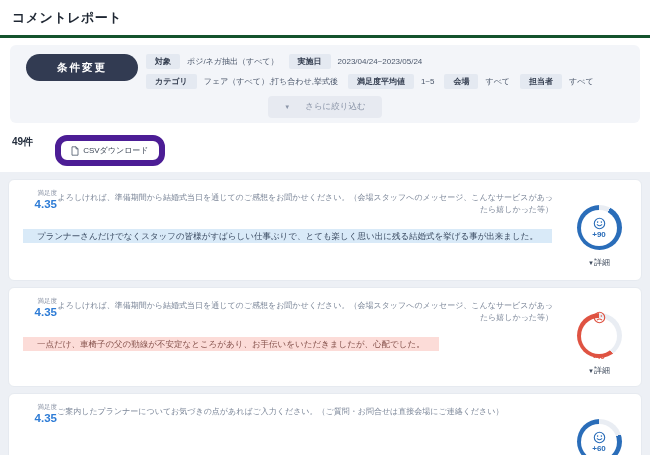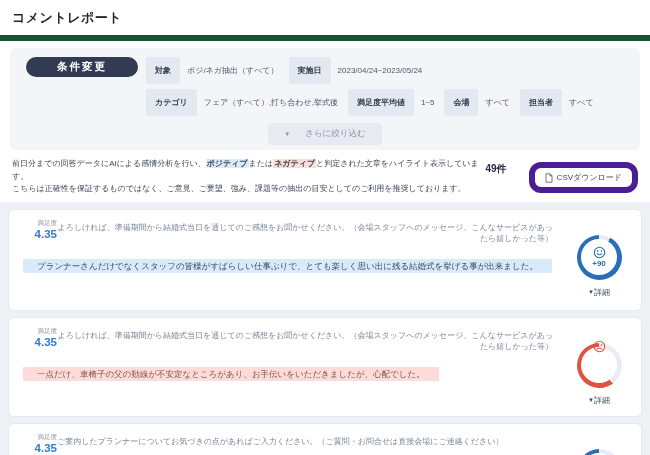--- a/index.html
+++ b/index.html
@@ -1,34 +1,34 @@
 <!DOCTYPE html>
 <html><head>
 <meta charset="utf-8">
 <style>
   * { margin:0; padding:0; box-sizing:border-box; }
   html,body { width:650px; height:455px; overflow:hidden; background:#ffffff;
     font-family:"Liberation Sans","DejaVu Sans",sans-serif; color:#2b3648; }
 
-  .header-top { padding:9px 12px 8px 12px; border-bottom:6px solid #14532d; }
+  .header-top { padding:9px 12px 8px 12px; border-bottom:3px solid #14532d; }
   .page-title { font-size:13px; font-weight:bold; color:#1f2733; letter-spacing:.5px; }
 
   
   .filter-panel { margin:7px 10px 0 10px; background:#f3f5f9; border-radius:6px;
     padding:7px 10px 5px 10px; }
   .filter-main { display:flex; align-items:flex-start; }
-  .change-btn { flex:0 0 auto; margin:2px 8px 0 6px; width:112px; height:20px;
+  .change-btn { flex:0 0 auto; margin:2px 8px 0 6px; width:112px; height:27px;
     background:#323b52; color:#ffffff; border:none; border-radius:14px;
     font-size:10.5px; font-weight:bold; letter-spacing:2px; cursor:pointer;
     font-family:inherit; }
   .chips { flex:1; display:flex; flex-wrap:wrap; row-gap:5px; column-gap:0;
     padding-top:2px; }
   .chip { display:flex; align-items:center; margin-right:10px; }
   .chip-label { background:#e4e9f1; color:#333d4f; font-weight:bold; font-size:8px;
-    padding:8px 9px; border-radius:2px; white-space:nowrap; }
+    padding:2px 9px; border-radius:2px; white-space:nowrap; }
   .chip-value { font-size:8px; color:#4c586c; margin-left:7px; white-space:nowrap; }
   .more-wrap { text-align:center; margin-top:6px; }
   .more-btn { display:inline-flex; align-items:center; gap:15px; background:#e7eaf1;
     border:none; border-radius:4px; color:#8b95a8; font-size:8.5px;
     padding:5px 16px; cursor:pointer; font-family:inherit; }
   .caret { font-size:6px; line-height:1; color:inherit; }
 
   
   .note-row { display:flex; align-items:flex-start; padding:8px 12px 6px 12px; }
   .note-text { font-size:8px; line-height:12.5px; color:#3c4656; flex:1; }
@@ -107,24 +107,20 @@
   </div>
   <div class="more-wrap">
     <button class="more-btn">
       <span class="caret">▼</span>
       <span>さらに絞り込む</span>
     </button>
   </div>
 </div>
 
 <div class="note-row">
-  <div class="note-text">
-    <span>前日分までの回答データにAIによる感情分析を行い、</span><span class="hl-pos">ポジティブ</span><span>または</span><span class="hl-neg">ネガティブ</span><span>と判定された文章をハイライト表示しています。</span><br>
-    <span>こちらは正確性を保証するものではなく、ご意見、ご要望、強み、課題等の抽出の目安としてのご利用を推奨しております。</span>
-  </div>
   <div class="note-right">
     <span class="count">49件</span>
     <button class="csv-btn">
       <span style="line-height:0">
         <svg viewBox="0 0 12 14" width="8" height="10">
             <path d="M1.5 0.7 h6 l3 3 v9.6 h-9 z" fill="none" stroke="#4a5568" stroke-width="1.2"></path>
             <path d="M7.5 0.7 v3 h3" fill="none" stroke="#4a5568" stroke-width="1.2"></path>
           </svg>
       </span>
       <span>CSVダウンロード</span>

